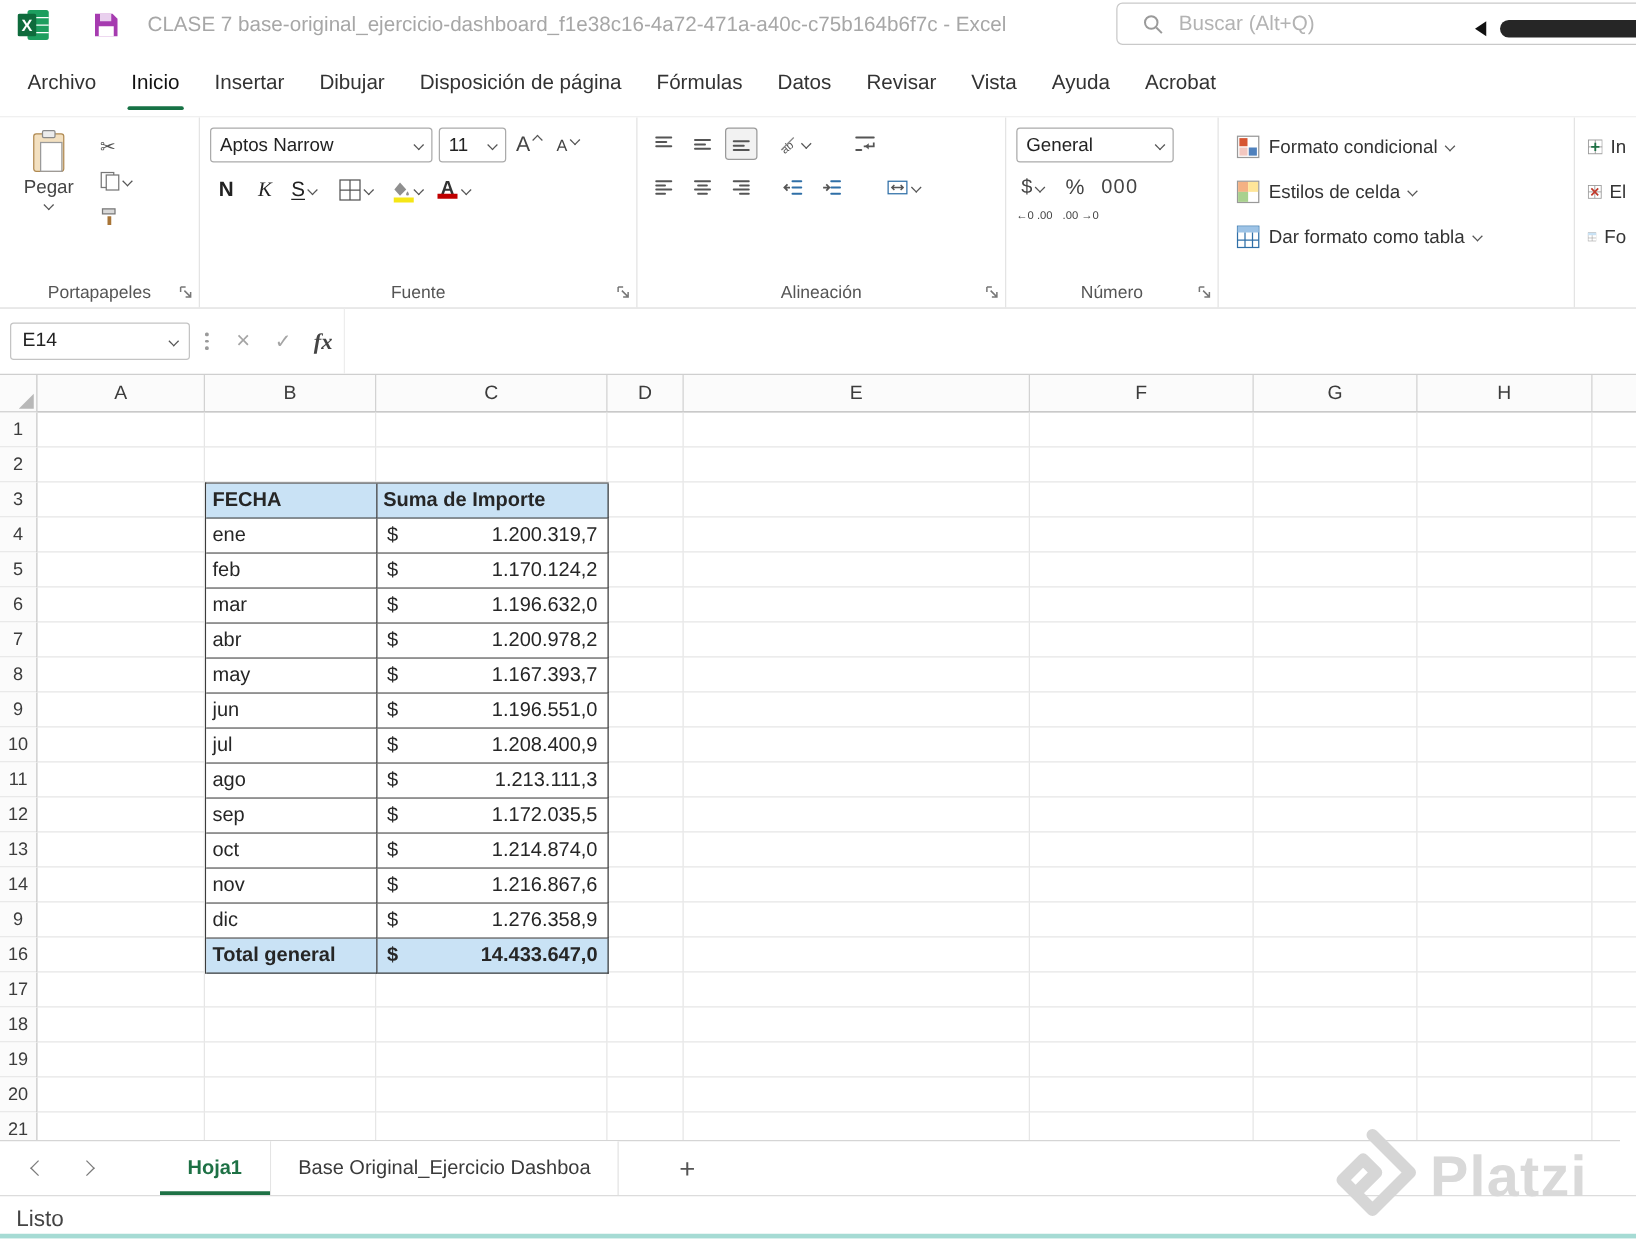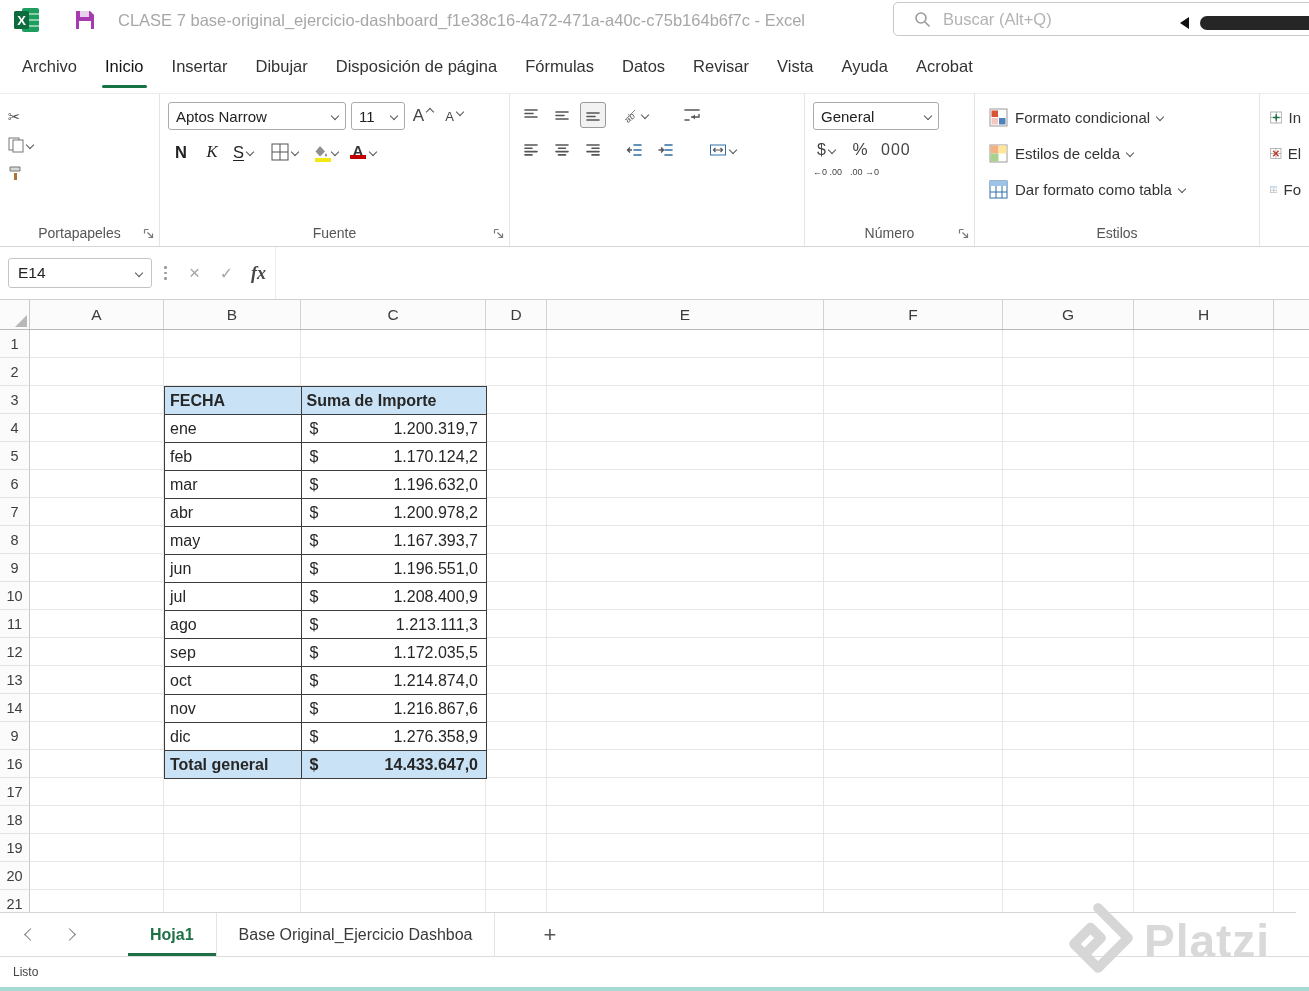--- a/index.html
+++ b/index.html
@@ -113,21 +113,21 @@
   .stab.active::after{content:"";position:absolute;left:0;right:0;bottom:0;height:3px;background:#1e7145}
   .addsheet{display:flex;align-items:center;margin-left:48px;font-size:22px;color:#555;cursor:pointer}
   .tabdots{position:absolute;left:1148px;top:14px;display:flex;flex-direction:column;gap:3px}
   .tabdots i{width:2.5px;height:2.5px;border-radius:50%;background:#777}
   .hscroll-arrow{position:absolute;left:1180px;top:17px;width:0;height:0;border-top:6px solid transparent;
     border-bottom:6px solid transparent;border-right:9px solid #111;cursor:pointer;z-index:6}
   .hscroll-thumb{position:absolute;left:1200px;top:16px;width:120px;height:14px;background:#262626;border-radius:7px;z-index:6;cursor:grab}
 
   
   .statusbar{position:absolute;top:956px;left:0;right:0;height:35px;background:#fff;border-top:1px solid #dcdcdc}
-  .statusmode{position:absolute;left:13px;top:8px;font-size:12px;color:#444;cursor:pointer}
+  .statusmode{position:absolute;left:13px;top:8px;font-size:18px;color:#444;cursor:pointer}
   .statusaccent{position:absolute;left:0;right:0;bottom:0;height:4px;background:#a6dbd4}
 
   
   .watermark{position:absolute;left:1062px;top:898px;width:250px;height:86px;display:flex;align-items:center;gap:10px;
     z-index:3;pointer-events:none}
   .wm-text{font-size:46px;font-weight:700;color:#d9d9d9;letter-spacing:1px}
 
   svg{display:block}
 </style>
 </head>
@@ -178,20 +178,31 @@
         <div class="mtab">Vista</div>
         <div class="mtab">Ayuda</div>
         <div class="mtab">Acrobat</div>
       </div>
   </div>
 
   <div class="ribbon">
 
     <div class="rgroup g-clip">
       <div class="gbody clipbody">
+        <div class="paste-btn">
+          <span>
+            <svg width="30" height="34" viewBox="0 0 30 34">
+              <rect x="3" y="3" width="24" height="30" rx="2" fill="#f3e0c0" stroke="#b08a52"></rect>
+              <rect x="10" y="0.5" width="10" height="5.5" rx="1" fill="#ececec" stroke="#8a8a8a"></rect>
+              <rect x="8.5" y="10" width="17" height="23" fill="#fff" stroke="#9a9a9a"></rect>
+            </svg>
+          </span>
+          <span class="plabel">Pegar</span>
+          <span class="chev"></span>
+        </div>
         <div class="smallcol">
           <div class="ibtn">
               <span class="scissors">✂</span>
             </div>
           <div class="ibtn">
             <span>
               <svg width="16" height="16" viewBox="0 0 16 16">
                 <rect x="1" y="1" width="10" height="12" fill="#fff" stroke="#777"></rect>
                 <rect x="5" y="3" width="10" height="12" fill="#fff" stroke="#777"></rect>
               </svg>
@@ -370,20 +381,28 @@
             </svg>
           </div>
           <div class="ibtn" style="margin-left:26px">
             <svg width="18" height="16" viewBox="0 0 18 16">
               <rect x="1.5" y="3" width="15" height="10" fill="#fff" stroke="#2f6fa7"></rect>
               <path d="M5 8 h8 M6.5 6 l-2 2 2 2 M11.5 6 l2 2 -2 2" fill="none" stroke="#555" stroke-width="1.2"></path>
             </svg>
             <span class="chev"></span>
           </div>
         </div>
+      </div>
+      <div class="glabel">
+        <span>Alineación</span>
+        <span class="launcher">
+          <svg width="11" height="11" viewBox="0 0 11 11">
+              <path d="M1.5 1.5 h4 M1.5 1.5 v4 M4.5 4.5 l5 5 M9.5 5.5 v4 h-4" fill="none" stroke="#777" stroke-width="1.2"></path>
+            </svg>
+        </span>
       </div>
     </div>
 
     <div class="rgroup g-num">
       <div class="gbody">
         <div class="numrow">
           <div class="selbox" style="width:126px">
             <span>General</span>
             <span class="chev"></span>
           </div>
@@ -441,23 +460,20 @@
           <svg width="19" height="19" viewBox="0 0 19 19">
             <rect x="1" y="1" width="17" height="17" fill="#fff" stroke="#2f6fa7"></rect>
             <rect x="1" y="1" width="17" height="5" fill="#9dc3e6"></rect>
             <line x1="7" y1="6" x2="7" y2="18" stroke="#2f6fa7"></line>
             <line x1="13" y1="6" x2="13" y2="18" stroke="#2f6fa7"></line>
             <line x1="1" y1="12" x2="18" y2="12" stroke="#2f6fa7"></line>
           </svg>
           <span>Dar formato como tabla</span>
           <span class="chev"></span>
         </div>
-      </div>
-      <div class="glabel">
-        <span>Estilos</span>
       </div>
     </div>
 
     <div class="rgroup g-cells">
       <div class="gbody" style="padding-left:10px">
         <div class="cellrow">
           <svg width="17" height="17" viewBox="0 0 17 17">
             <rect x="1" y="1" width="15" height="15" fill="#fff" stroke="#999"></rect>
             <line x1="8.5" y1="1" x2="8.5" y2="16" stroke="#999"></line>
               <line x1="1" y1="8.5" x2="16" y2="8.5" stroke="#999"></line>

